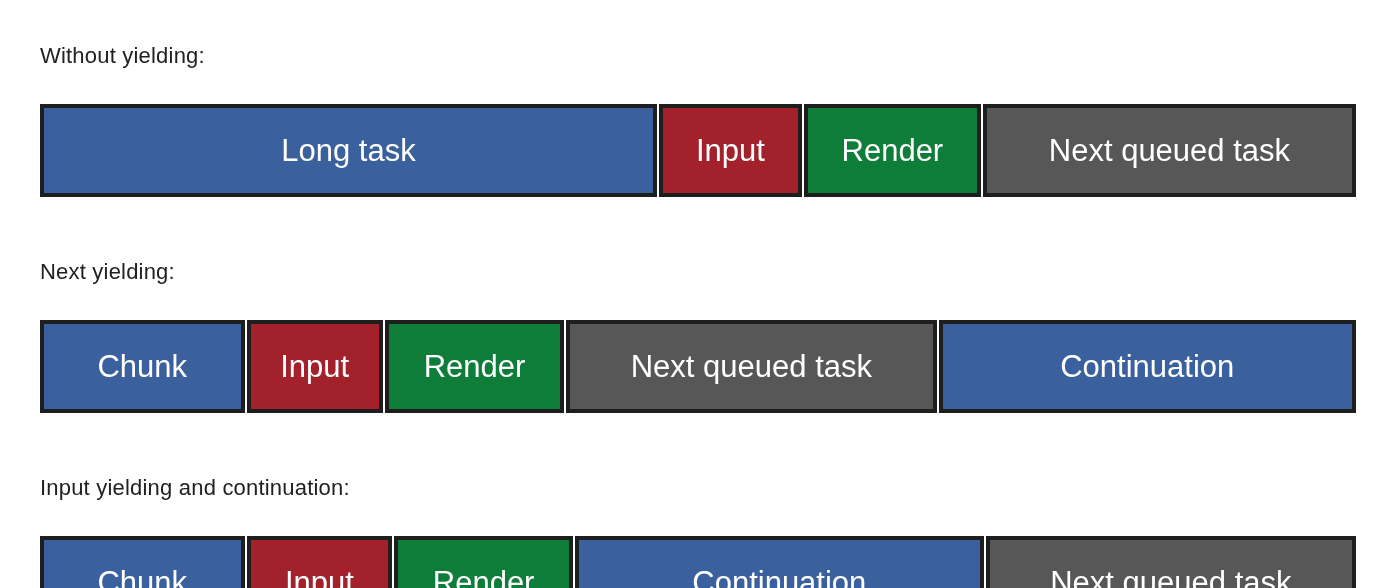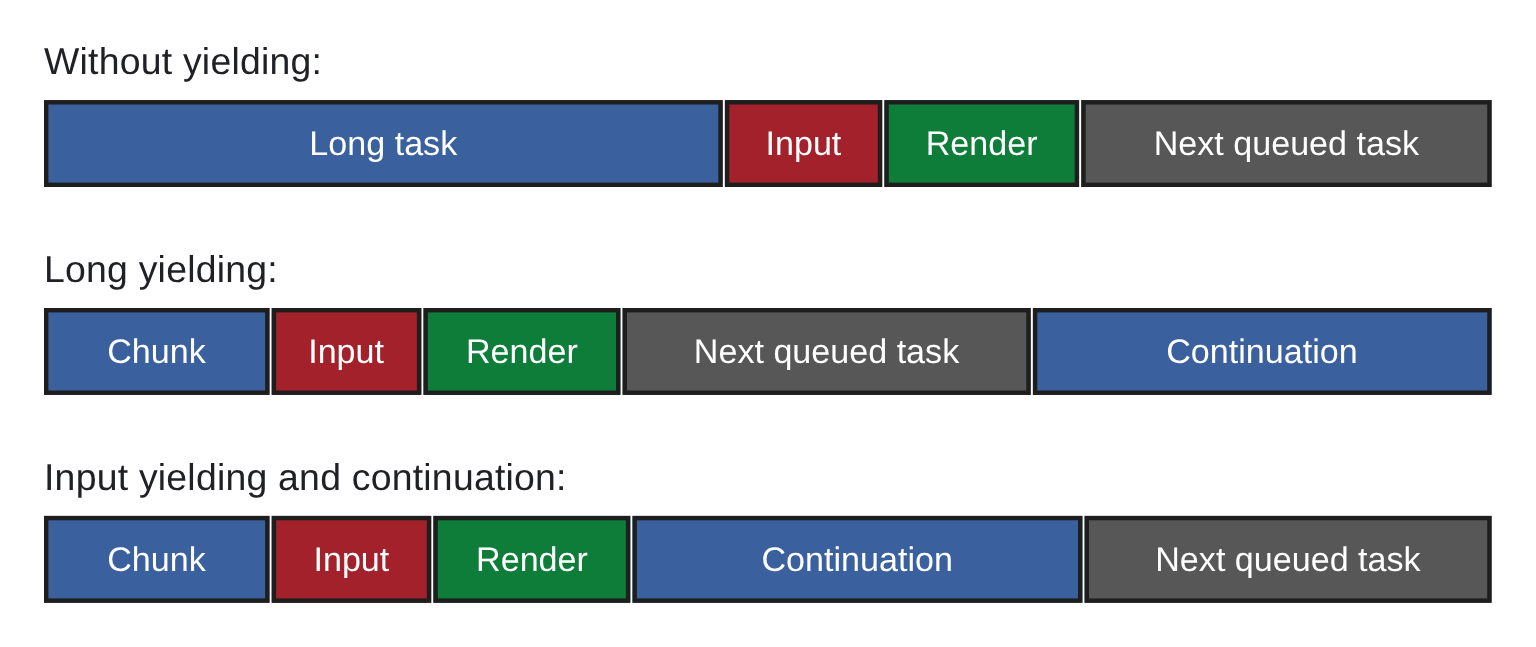--- a/index.html
+++ b/index.html
@@ -14,31 +14,32 @@
     height: 588px;
     box-sizing: border-box;
     padding: 34px 40px 40px 40px;
     background: #ffffff;
     overflow: hidden;
   }
   .row + .row {
     margin-top: 53px;
   }
   .row-label {
-    font-size: 34px;
+    font-size: 22px;
     line-height: 44px;
     letter-spacing: 0.2px;
     color: #202124;
     margin: 0 0 13px 0;
   }
   .bar {
     display: flex;
-    height: 79px;
+    height: 93px;
     width: 100%;
     gap: 2px;
+    margin-top: 26px;
   }
   .segment {
     box-sizing: border-box;
     border: 4px solid #1e1e1e;
     display: flex;
     align-items: center;
     justify-content: center;
     color: #ffffff;
     font-size: 31px;
     line-height: 1;
@@ -57,21 +58,21 @@
     <div class="row-label">Without yielding:</div>
     <div class="bar">
         <div class="segment" style="flex-grow: 627; background: rgb(58, 96, 158); border-color: rgb(30, 30, 30); color: rgb(255, 255, 255);">Long task</div>
         <div class="segment" style="flex-grow: 139; background: rgb(163, 33, 42); border-color: rgb(30, 30, 30); color: rgb(255, 255, 255);">Input</div>
         <div class="segment" style="flex-grow: 174; background: rgb(14, 125, 58); border-color: rgb(30, 30, 30); color: rgb(255, 255, 255);">Render</div>
         <div class="segment" style="flex-grow: 376; background: rgb(87, 87, 87); border-color: rgb(30, 30, 30); color: rgb(255, 255, 255);">Next queued task</div>
       </div>
   </section>
 
   <section class="row">
-    <div class="row-label">Long yielding:</div>
+    <div class="row-label">Next yielding:</div>
     <div class="bar">
         <div class="segment" style="flex-grow: 204; background: rgb(58, 96, 158); border-color: rgb(30, 30, 30); color: rgb(255, 255, 255);">Chunk</div>
         <div class="segment" style="flex-grow: 133; background: rgb(163, 33, 42); border-color: rgb(30, 30, 30); color: rgb(255, 255, 255);">Input</div>
         <div class="segment" style="flex-grow: 178; background: rgb(14, 125, 58); border-color: rgb(30, 30, 30); color: rgb(255, 255, 255);">Render</div>
         <div class="segment" style="flex-grow: 376; background: rgb(87, 87, 87); border-color: rgb(30, 30, 30); color: rgb(255, 255, 255);">Next queued task</div>
         <div class="segment" style="flex-grow: 425; background: rgb(58, 96, 158); border-color: rgb(30, 30, 30); color: rgb(255, 255, 255);">Continuation</div>
       </div>
   </section>
 
   <section class="row">

